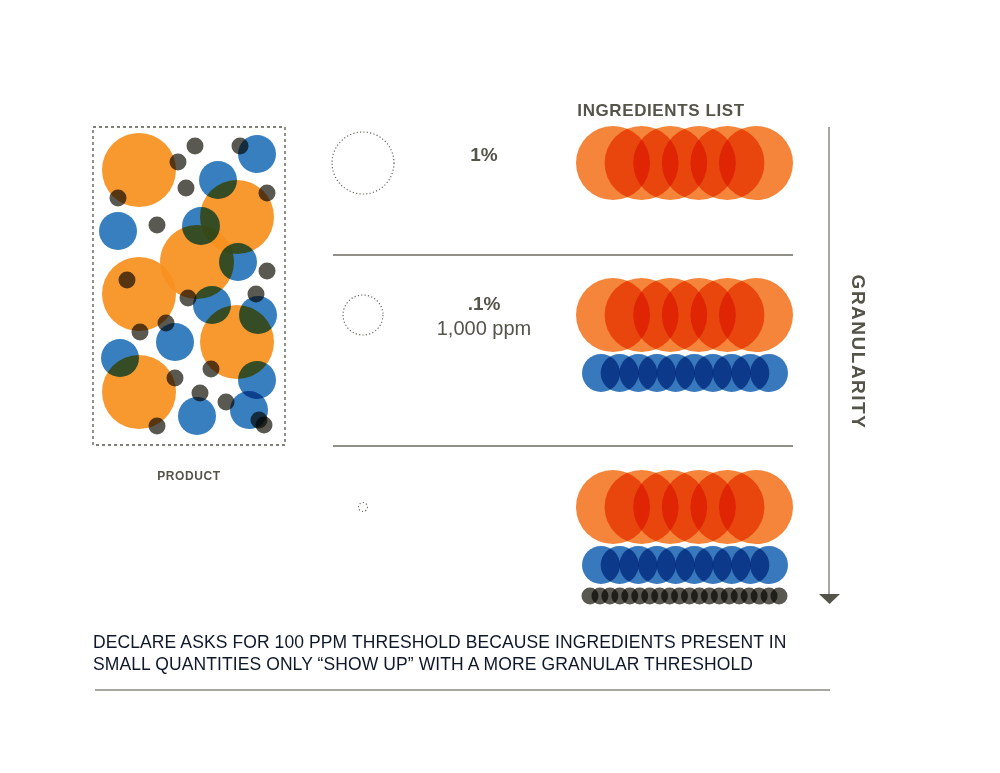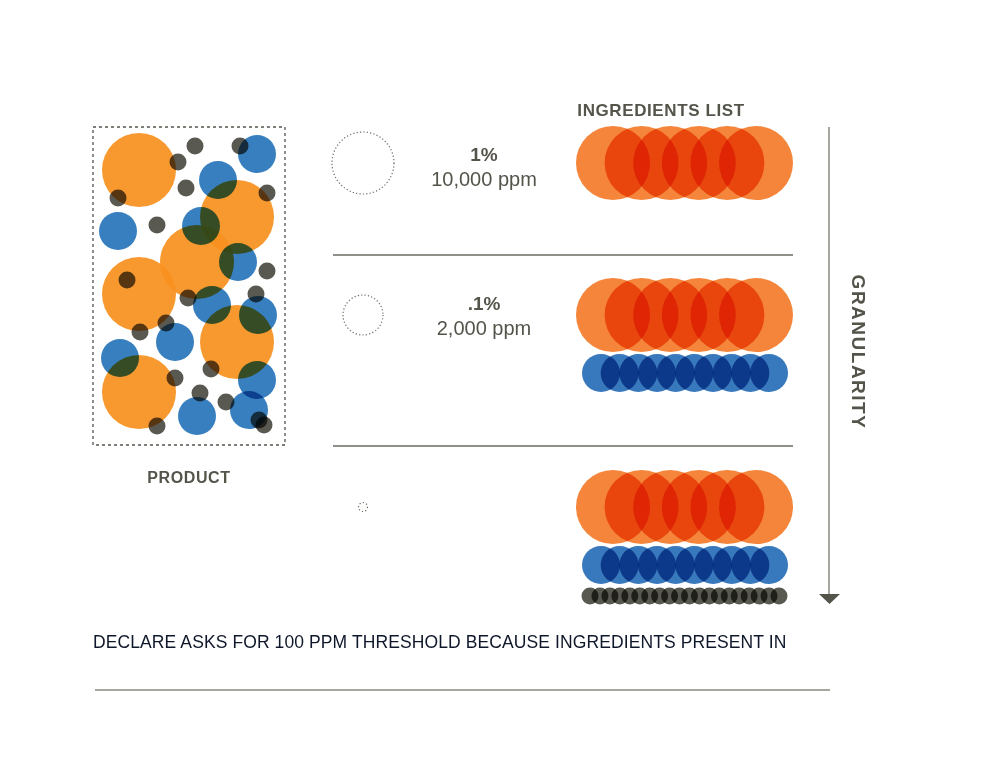--- a/index.html
+++ b/index.html
@@ -136,30 +136,30 @@
       <line x1="333" y1="446" x2="793" y2="446" stroke="#6b6a60" stroke-width="1.3"></line>
       <line x1="95" y1="690" x2="830" y2="690" stroke="#8a8980" stroke-width="1.3"></line>
     </g>
   <g id="axis-group">
       <line x1="829" y1="127" x2="829" y2="595" stroke="#8a8980" stroke-width="1.5"></line>
       <polygon points="819,594 840,594 829.5,604" fill="#55544b"></polygon>
     </g>
 </svg>
 
 <div class="lbl hdr" style="left:548px; top:85px; width:226px;margin-top:16px;">INGREDIENTS LIST</div>
-<div class="lbl hdr" style="left:100px; top:469px; width:178px; font-size:16px;">PRODUCT</div>
+<div class="lbl hdr" style="left:100px; top:469px; width:178px; font-size:12px;">PRODUCT</div>
 
 <div class="lbl" style="left:404px; top:143px; width:160px;">
   <div class="pct">1%</div>
-  <div class="ppm">10,000 ppm</div>
 </div>
 <div class="lbl" style="left:404px; top:292px; width:160px;">
   <div class="pct">.1%</div>
-  <div class="ppm">2,000 ppm</div>
+  <div class="ppm">1,000 ppm</div>
 </div>
 <div class="lbl" style="left:404px; top:484px; width:160px;">
 </div>
 
 <div class="gran">GRANULARITY</div>
 
 <div class="caption">
   <div>DECLARE ASKS FOR 100 PPM THRESHOLD BECAUSE INGREDIENTS PRESENT IN</div>
+  <div>SMALL QUANTITIES ONLY “SHOW UP” WITH A MORE GRANULAR THRESHOLD</div>
 </div>
 
 </body></html>

